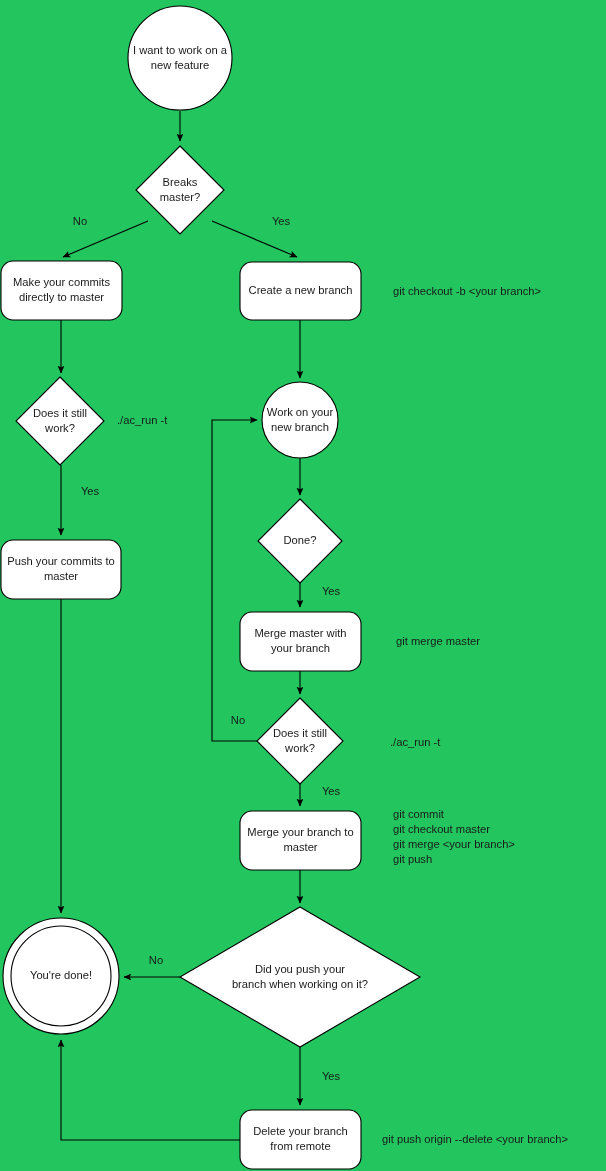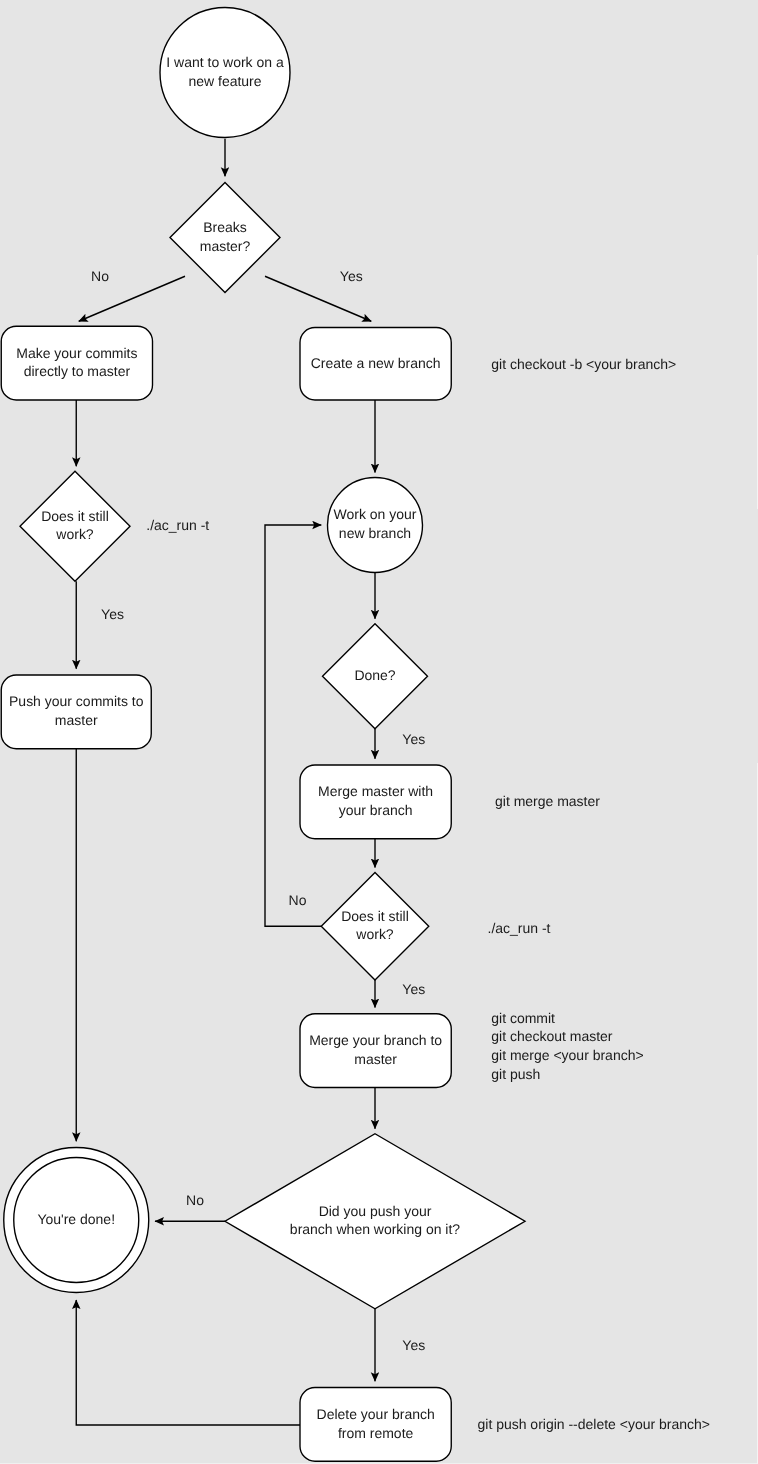--- a/index.html
+++ b/index.html
@@ -10,21 +10,21 @@
   body {
     width: 606px;
     height: 1171px;
     font-family: "Liberation Sans", sans-serif;
     overflow: hidden;
   }
   #chart-root {
     position: relative;
     width: 606px;
     height: 1171px;
-    background: #e5e5e5;
+    background: #22c55e;
   }
   svg#flow {
     display: block;
     width: 606px;
     height: 1171px;
   }
   .node-shape {
     fill: #ffffff;
     stroke: #000000;
     stroke-width: 1.1;

